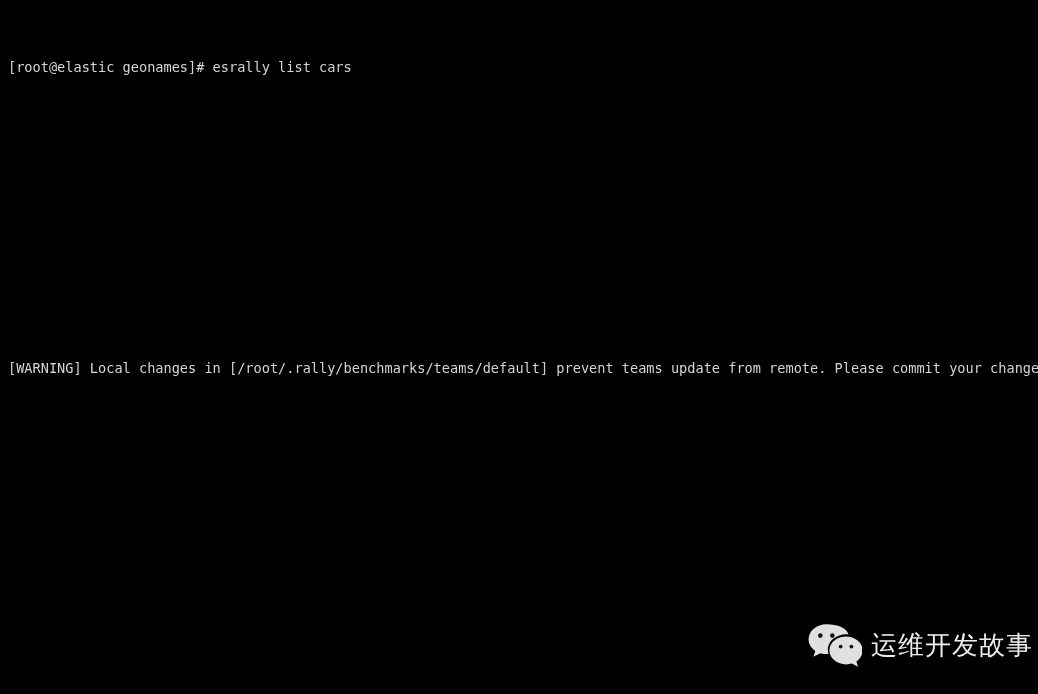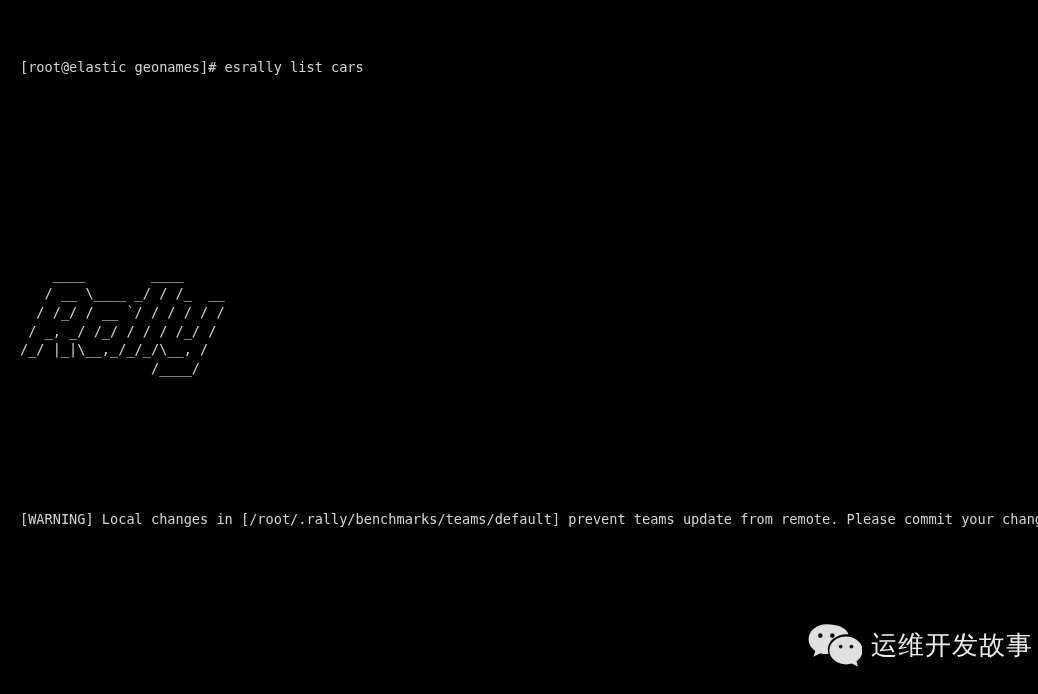--- a/index.html
+++ b/index.html
@@ -20,21 +20,21 @@
     left: 0;
     top: 0;
     width: 1038px;
     height: 694px;
     background: #000000;
     color: #d4d4d4;
     font-family: "DejaVu Sans Mono", "Liberation Mono", monospace;
     font-size: 13.6px;
     line-height: 18.8px;
     white-space: pre;
-    padding: 2px 0 0 20px;
+    padding: 2px 0 0 8px;
     box-sizing: border-box;
     letter-spacing: 0px;
     -webkit-font-smoothing: none;
   }
 
   .line {
     display: block;
     height: 18.8px;
     white-space: pre;
   }
@@ -79,26 +79,20 @@
 </head>
 <body>
 
 <div id="terminal">
 
   <span class="line">[root@elastic geonames]# esrally list cars</span>
 
   <span class="blank"></span>
   <span class="blank"></span>
 
-  <span class="ascii-art" id="ascii-art">    ____        ____
-   / __ \____ _/ / /_  __
-  / /_/ / __ `/ / / / / /
- / _, _/ /_/ / / / /_/ /
-/_/ |_|\__,_/_/_/\__, /
-                /____/</span>
 
   <span class="blank"></span>
 
   <span class="line">[WARNING] Local changes in [/root/.rally/benchmarks/teams/default] prevent teams update from remote. Please commit your changes.</span>
 
   <span class="blank"></span>
 
   
 
   

